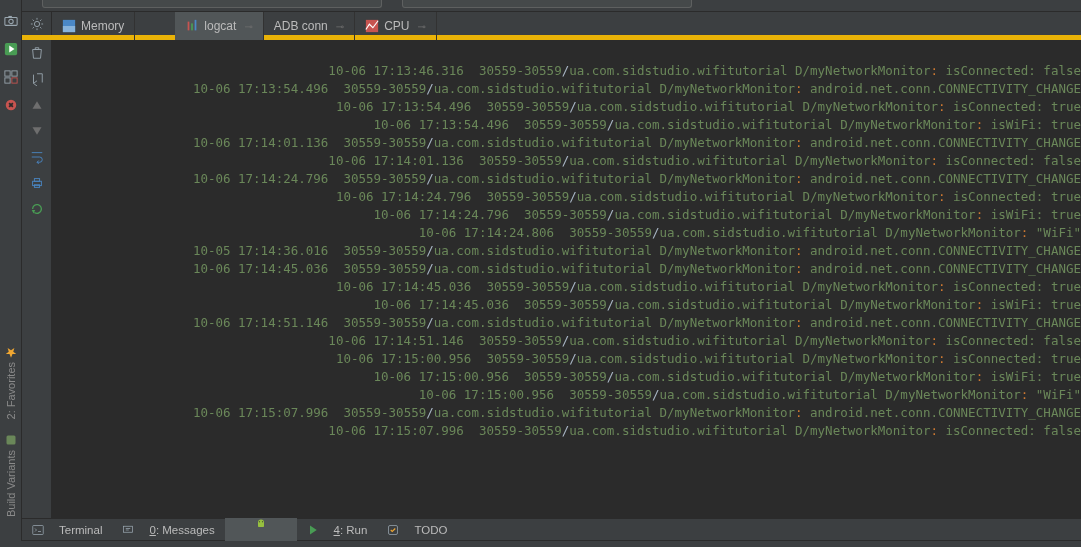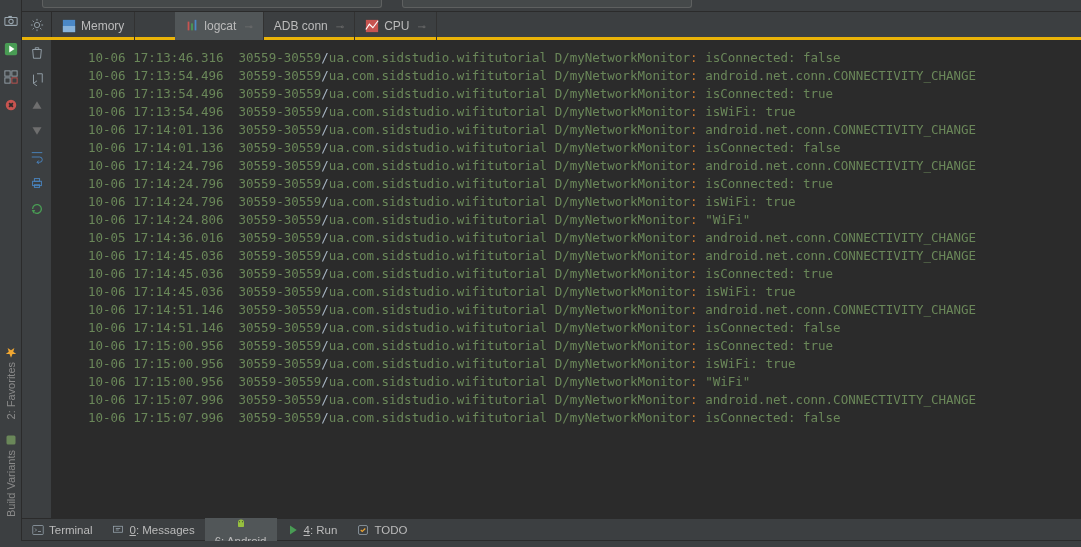--- a/index.html
+++ b/index.html
@@ -61,21 +61,21 @@
     width: 120px;
   }
 
   .tabbar {
     position: absolute;
     left: 22px;
     top: 12px;
     right: 0;
     height: 28px;
     background: #3c3f41;
-    border-bottom: 3px solid #eab308;
+    border-bottom: 5px solid #eab308;
     display: flex;
   }
   .left-mini {
     width: 30px;
     border-right: 1px solid #2b2b2b;
     display: flex;
     align-items: center;
     justify-content: center;
   }
   .tabs { display: flex; }
@@ -120,21 +120,22 @@
   }
 
   .log-area {
     position: absolute;
     left: 82px;
     top: 40px;
     right: 0;
     bottom: 29px;
     background: #2b2b2b;
     overflow: hidden;
-    padding-top: 9px;
+    padding-top: 22px;
+    text-align: right;
   }
   .log-line {
     font-family: "Menlo", "Consolas", "DejaVu Sans Mono", monospace;
     font-size: 12.5px;
     line-height: 18px;
     white-space: pre;
     color: #a9b7c6;
     padding-left: 6px;
   }
   .log-line .dt { color: #6a8759; }
@@ -153,21 +154,21 @@
     background: #3c3f41;
     border-top: 1px solid #2b2b2b;
     border-bottom: 1px solid #2b2b2b;
     display: flex;
     align-items: center;
     font-size: 11.5px;
   }
   .btab {
     display: flex;
     align-items: center;
-    gap: 5px;
+    gap: 15px;
     padding: 0 10px;
     height: 23px;
     cursor: pointer;
     color: #bbbbbb;
   }
   .btab.active { background: #515658; flex-direction: column; }
   .btab u { text-decoration: underline; }
   .small-icon { width: 12px; height: 12px; display: inline-flex; }
 
   .status {

